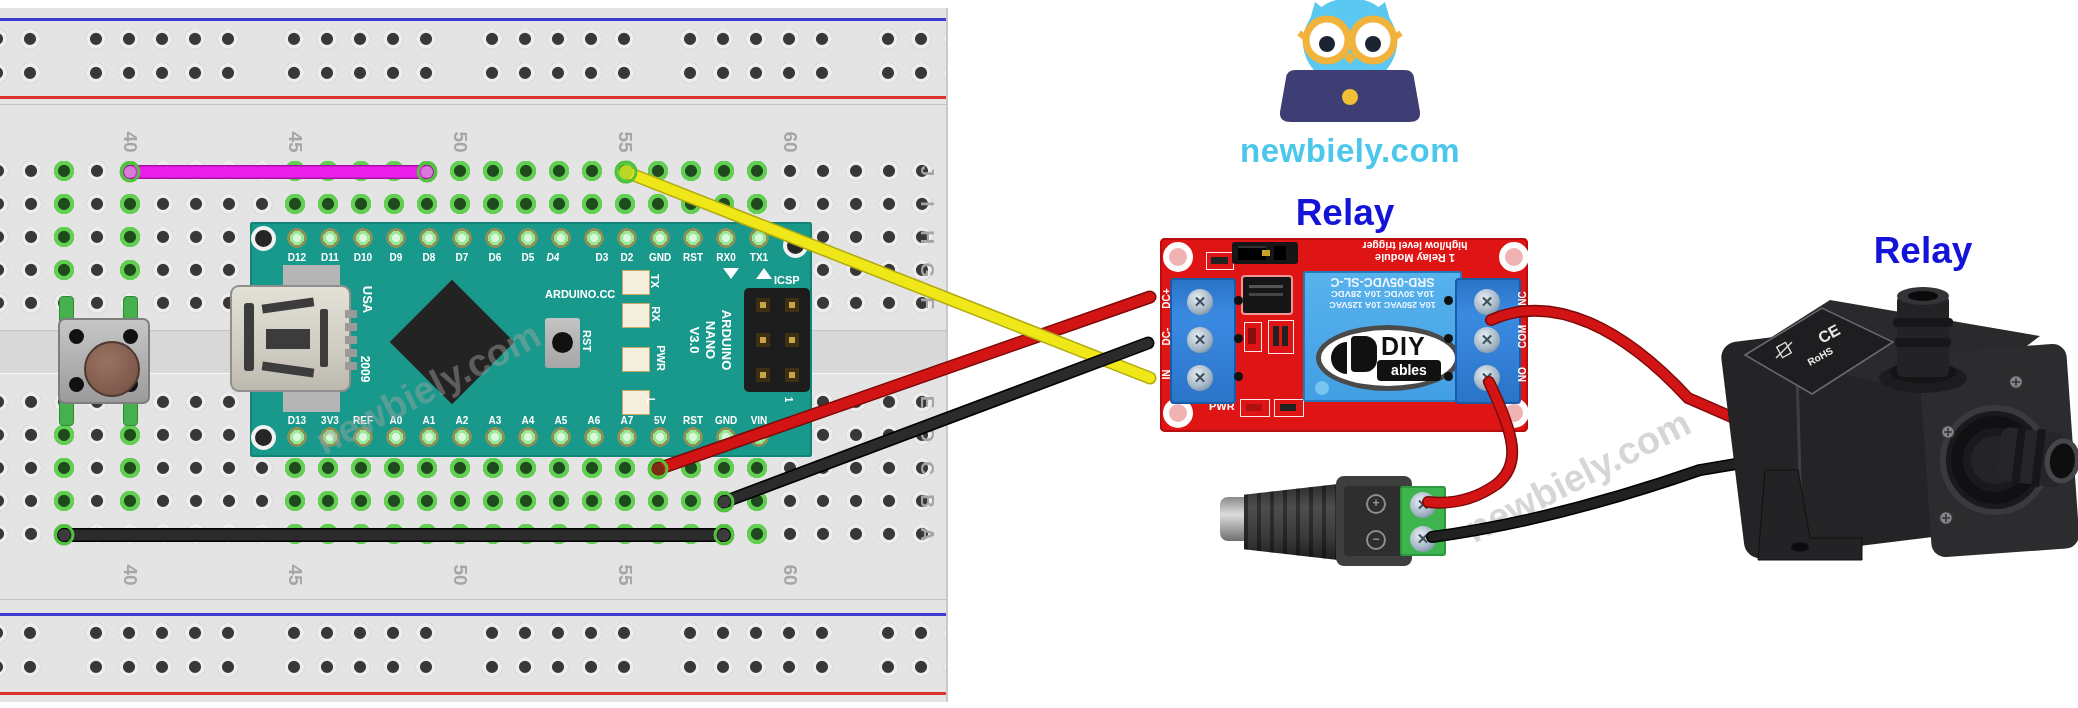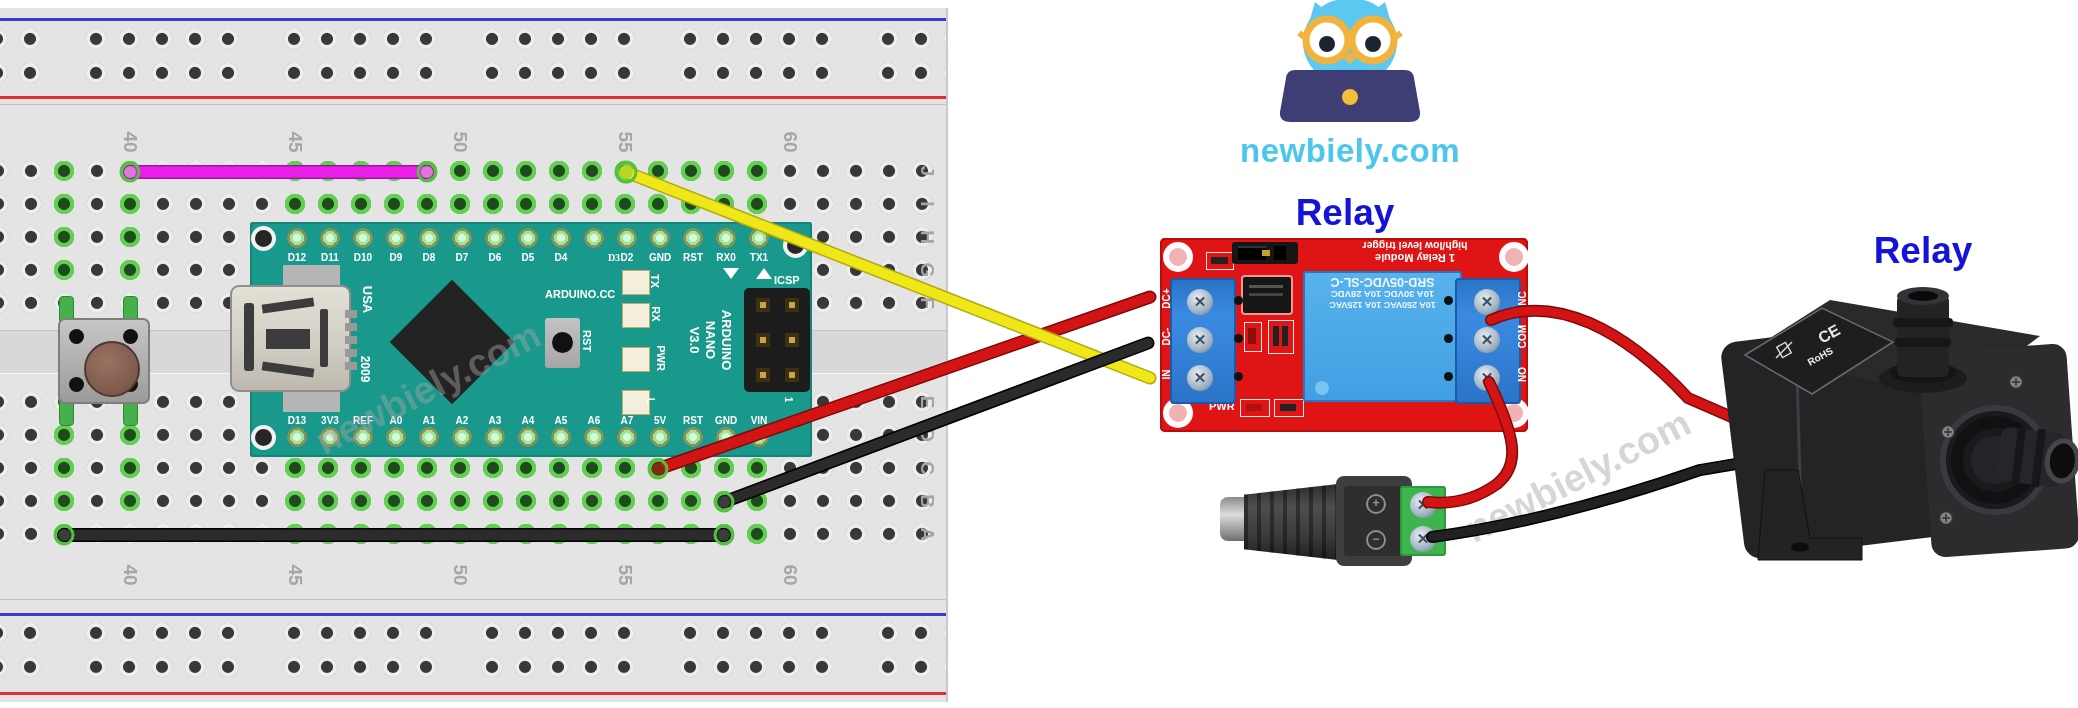--- a/index.html
+++ b/index.html
@@ -569,23 +569,23 @@
         <div class="abs pinlabel" style="left: 146px; top: 30px;">D9</div>
         <div class="abs pad" style="left: 179px; top: 16px;"></div>
         <div class="abs pinlabel" style="left: 179px; top: 30px;">D8</div>
         <div class="abs pad" style="left: 212px; top: 16px;"></div>
         <div class="abs pinlabel" style="left: 212px; top: 30px;">D7</div>
         <div class="abs pad" style="left: 245px; top: 16px;"></div>
         <div class="abs pinlabel" style="left: 245px; top: 30px;">D6</div>
         <div class="abs pad" style="left: 278px; top: 16px;"></div>
         <div class="abs pinlabel" style="left: 278px; top: 30px;">D5</div>
         <div class="abs pad" style="left: 311px; top: 16px;"></div>
-        <div class="abs pinlabel" style="left: 311px; top: 30px;">D4</div>
+        <div class="abs pinlabel" style="left: 303px; top: 30px; font-style: italic;">D4</div>
         <div class="abs pad" style="left: 344px; top: 16px;"></div>
-        <div class="abs pinlabel" style="left: 364px; top: 30px; font-family: Liberation Serif, serif;">D3</div>
+        <div class="abs pinlabel" style="left: 352px; top: 30px;">D3</div>
         <div class="abs pad" style="left: 377px; top: 16px;"></div>
         <div class="abs pinlabel" style="left: 377px; top: 30px;">D2</div>
         <div class="abs pad" style="left: 410px; top: 16px;"></div>
         <div class="abs pinlabel" style="left: 410px; top: 30px;">GND</div>
         <div class="abs pad" style="left: 443px; top: 16px;"></div>
         <div class="abs pinlabel" style="left: 443px; top: 30px;">RST</div>
         <div class="abs pad" style="left: 476px; top: 16px;"></div>
         <div class="abs pinlabel" style="left: 476px; top: 30px;">RX0</div>
         <div class="abs pad" style="left: 509px; top: 16px;"></div>
         <div class="abs pinlabel" style="left: 509px; top: 30px;">TX1</div>
@@ -685,20 +685,28 @@
     <div class="abs silkbox" style="left:114px;top:161px;width:28px;height:16px;">
       <div class="abs" style="left:5px;top:4px;width:16px;height:7px;background:#222;"></div>
     </div>
 
     <div class="abs" id="relay-cube">
       <div class="abs flip" style="left:0;top:2px;width:100%;">
         <div class="cube-line" style="font-size:9px;">10A 250VAC 10A 125VAC</div>
         <div class="cube-line" style="font-size:9.5px;">10A 30VDC 10A 28VDC</div>
         <div class="cube-line" style="font-size:12.5px;">SRD-05VDC-SL-C</div>
       </div>
+      <div class="abs" id="diy-oval">
+        <div class="abs" style="left:10px;top:12px;width:16px;height:32px;background:#111;border-radius:16px 0 0 16px;"></div>
+        <div class="abs" style="left:30px;top:6px;width:26px;height:36px;background:#111;border-radius:4px 12px 12px 4px;"></div>
+        <div class="abs" style="left:60px;top:2px;font-size:25px;font-weight:800;color:#111;letter-spacing:1px;">DIY</div>
+        <div class="abs" style="left:56px;top:30px;width:64px;height:21px;background:#111;border-radius:4px;text-align:center;">
+          <span style="color:#fff;font-size:14px;font-weight:bold;line-height:21px;">ables</span>
+        </div>
+      </div>
       <div class="abs" style="left:10px;top:108px;width:14px;height:14px;border-radius:50%;background:#79c4f2;"></div>
     </div>
 
     <div class="abs termblock" style="left:10px;">
       <div class="abs screw" style="left:28px;top:22px;">✕</div>
       <div class="abs screw" style="left:28px;top:60px;">✕</div>
       <div class="abs screw" style="left:28px;top:98px;">✕</div>
     </div>
     <div class="abs termblock" style="left:295px;">
       <div class="abs screw" style="left:30px;top:22px;">✕</div>

